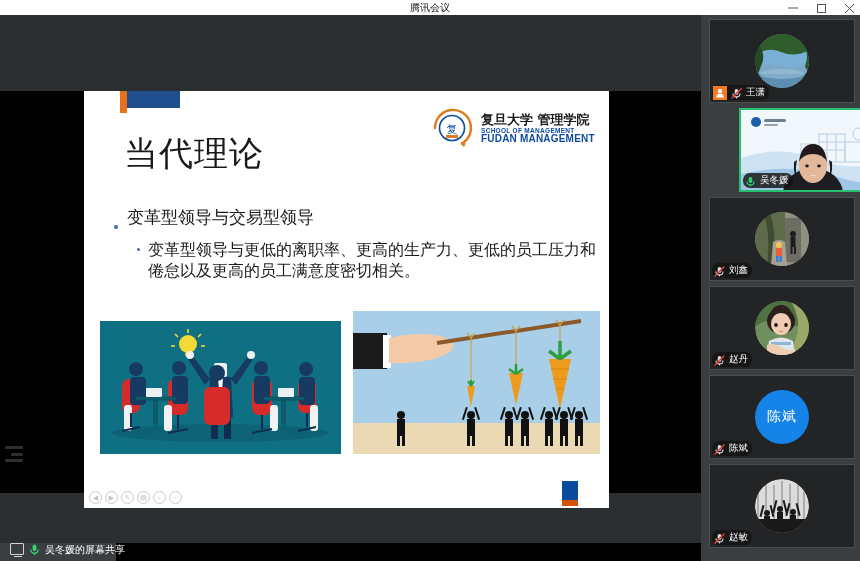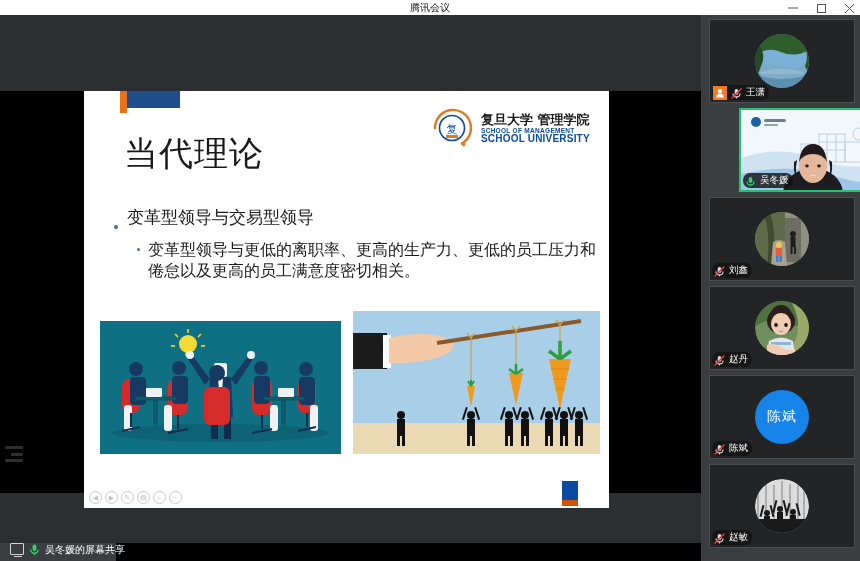--- a/index.html
+++ b/index.html
@@ -259,21 +259,21 @@
             <path d="M30 37 l5 -1 l-2 4 z" fill="#e07a1f"></path>
             <circle cx="21" cy="21" r="12.5" fill="none" stroke="#0b4a9e" stroke-width="1.6"></circle>
             <circle cx="21" cy="21" r="10" fill="#ffffff"></circle>
             <text x="21" y="25.5" font-size="11" text-anchor="middle" fill="#0b4a9e" font-family="DejaVu Serif, serif">复</text>
             <rect x="15" y="28" width="12" height="3" fill="#e07a1f"></rect>
           </svg>
         </div>
         <div class="fudan-text">
           <span class="fudan-cn">复旦大学 管理学院</span>
           <span class="fudan-en1">SCHOOL OF MANAGEMENT</span>
-          <span class="fudan-en2">SCHOOL UNIVERSITY</span>
+          <span class="fudan-en2">FUDAN MANAGEMENT</span>
         </div>
       </div>
 
       <div class="bullet-l1">
         <span class="dot"></span>
         <span class="txt">变革型领导与交易型领导</span>
       </div>
       <div class="bullet-l2">
         <span class="dot"></span>
         <span class="txt">变革型领导与更低的离职率、更高的生产力、更低的员工压力和倦怠以及更高的员工满意度密切相关。</span>

